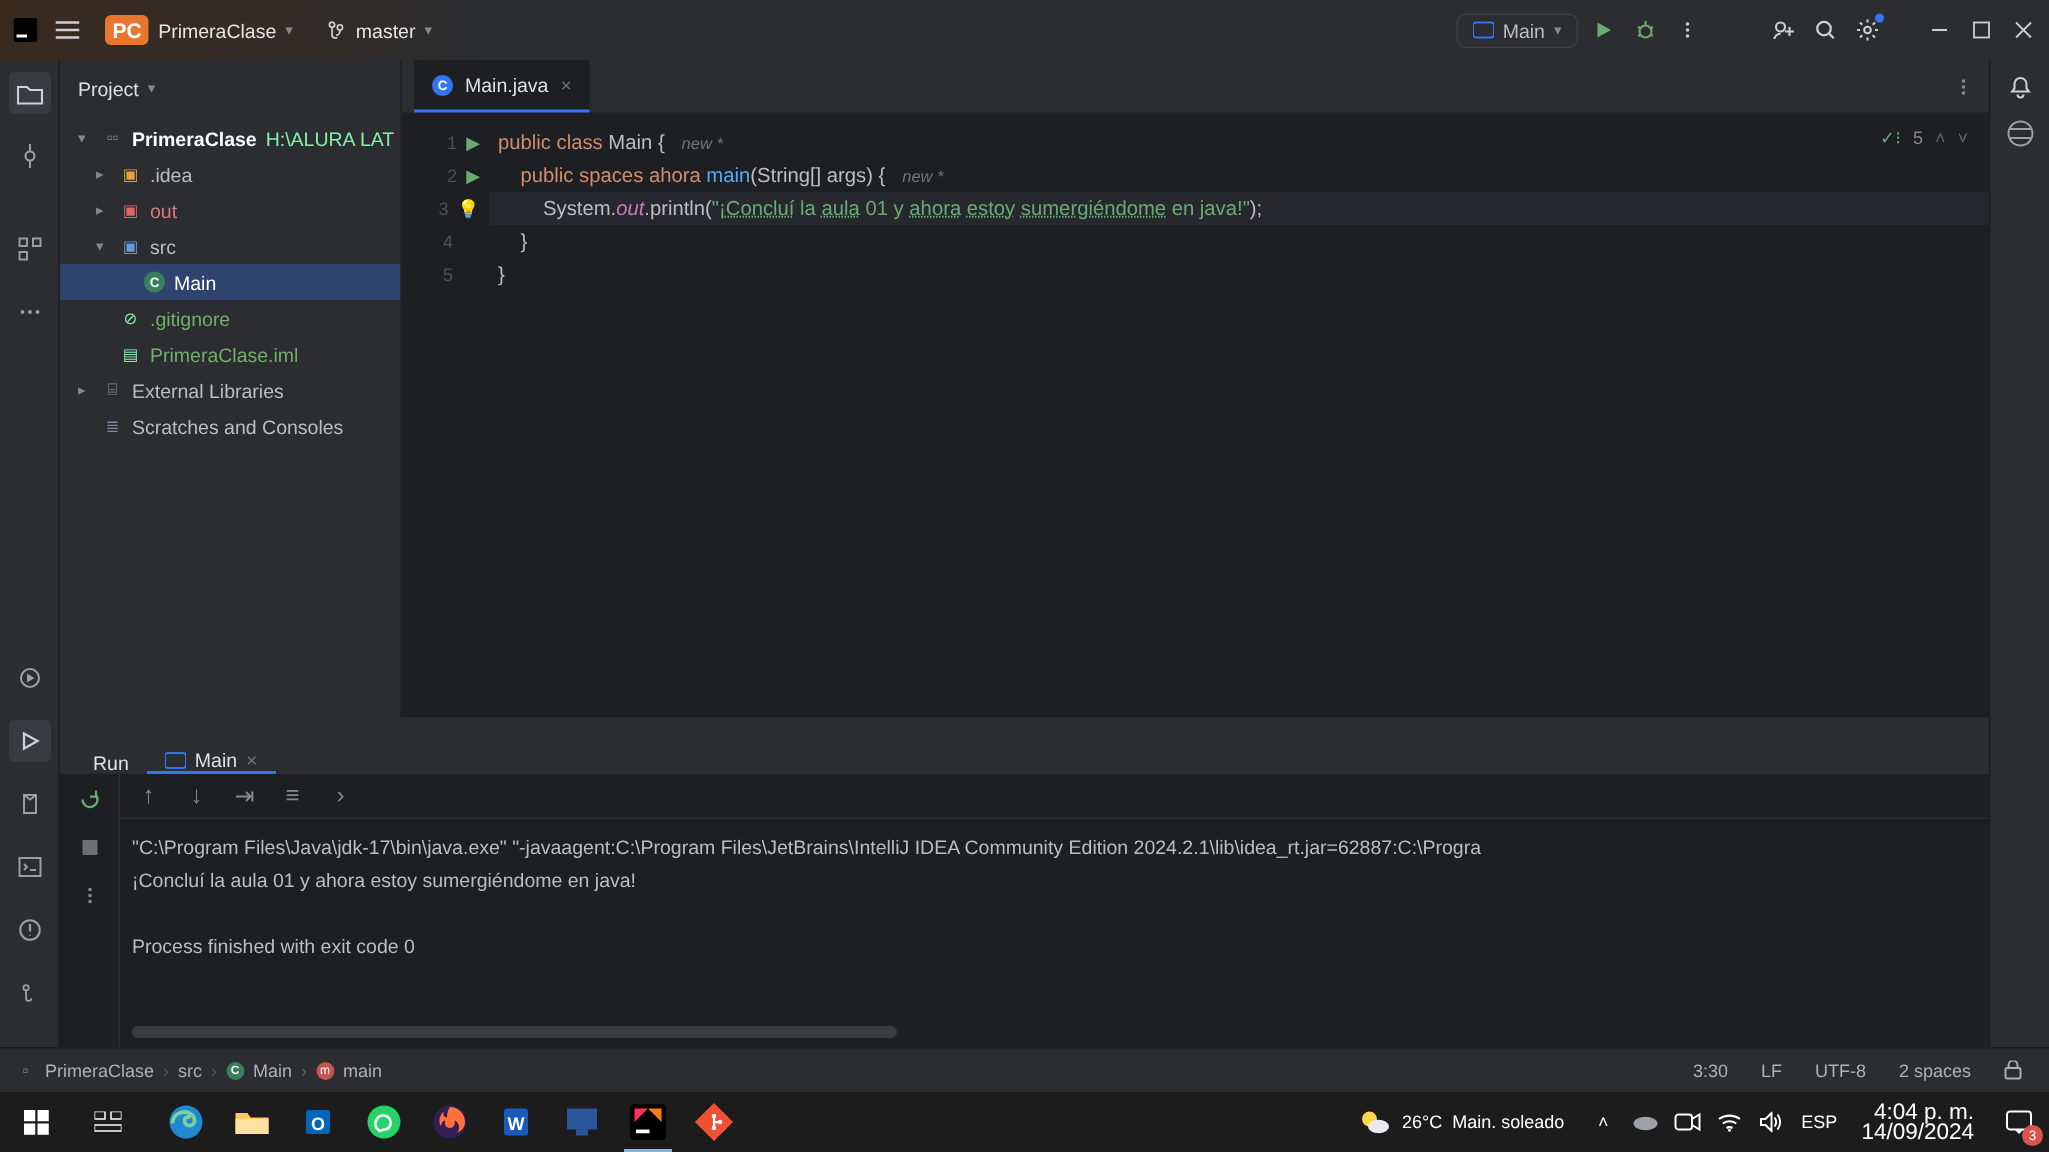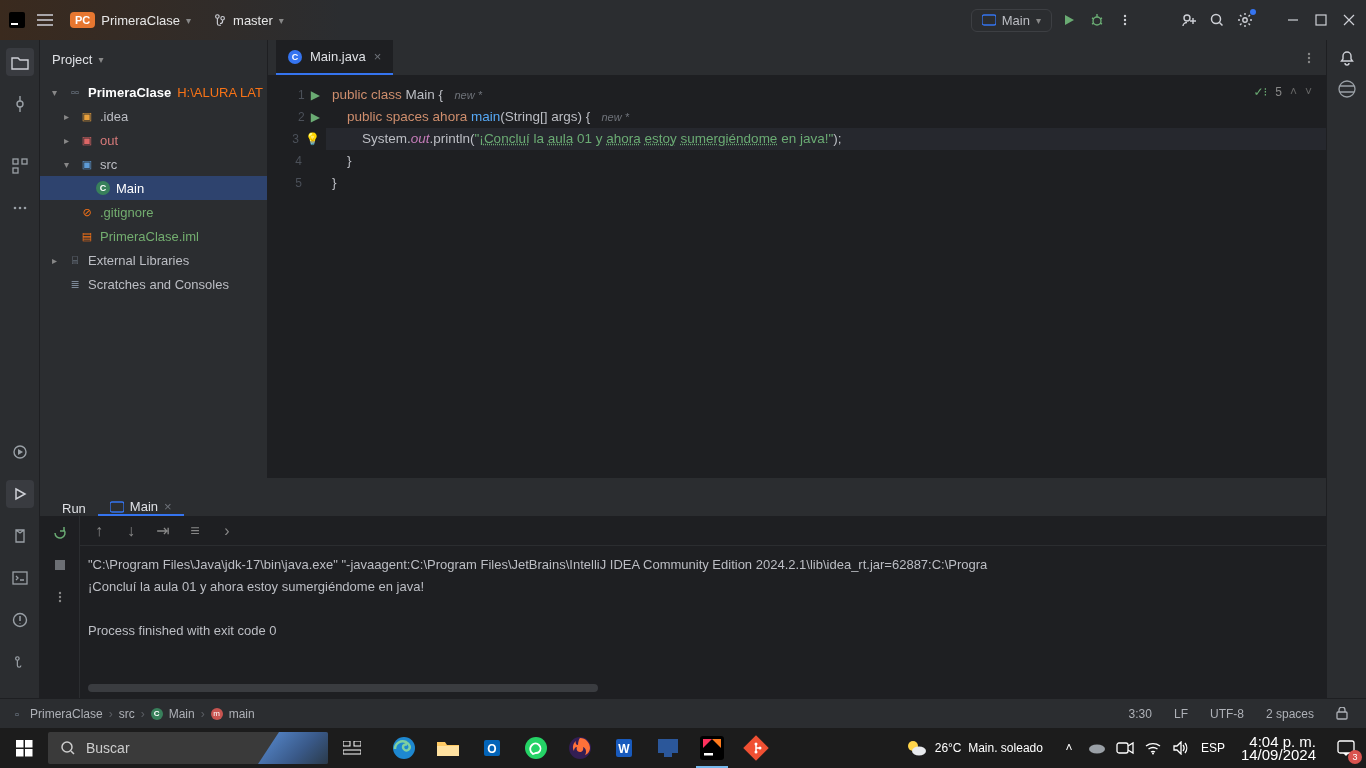--- a/index.html
+++ b/index.html
@@ -1,19 +1,19 @@
 <!DOCTYPE html>
 <html><head>
 <meta charset="utf-8">
 <style>
 *{margin:0;padding:0;box-sizing:border-box;font-family:"Segoe UI",Arial,sans-serif;user-select:none}
 html,body{width:1366px;height:768px;overflow:hidden;background:#1e1f22;color:#bcbec4}
 .ide{width:1366px;height:728px;display:flex;flex-direction:column;background:#1e1f22}
 .titlebar{height:40px;background:linear-gradient(90deg,#3a2a1e 0%,#2b2d30 25%,#2b2d30 100%);display:flex;align-items:center;padding:0 6px;gap:6px}
-.titlebar .pill{background:#e77730;color:#fff;font-size:11px;font-weight:600;padding:2px 5px;border-radius:4px}
+.titlebar .pill{background:#e77730;color:#fff;font-size:14px;font-weight:600;padding:2px 5px;border-radius:4px}
 .titlebar .txt{color:#e6e6e6;font-size:13px}
 .titlebar .dd{display:flex;align-items:center;gap:6px;padding:4px 8px;border-radius:4px}
 .spacer{flex:1}
 .ticon{width:22px;height:22px;display:flex;align-items:center;justify-content:center;color:#ced0d6;border-radius:4px}
 .runcfg{display:flex;align-items:center;gap:6px;border:1px solid #3d3f43;border-radius:6px;padding:3px 10px;font-size:13px}
 .body{flex:1;display:flex;min-height:0}
 .leftrail{width:40px;background:#2b2d30;display:flex;flex-direction:column;align-items:center;padding-top:8px;gap:14px;border-right:1px solid #1e1f22}
 .leftrail .ric{width:28px;height:28px;display:flex;align-items:center;justify-content:center;border-radius:4px;color:#bcbec4}
 .leftrail .ric.active{background:#393b40;color:#fff}
 .leftrail .sep{flex:1}
@@ -25,21 +25,21 @@
 .treeitem{display:flex;align-items:center;gap:6px;height:24px;padding-left:12px;white-space:nowrap}
 .treeitem.sel{background:#2e436e;color:#fff}
 .indent1{padding-left:24px}.indent2{padding-left:40px}.indent3{padding-left:56px}
 .chev{width:10px;color:#888;font-size:10px}
 .fico{width:14px;text-align:center;font-size:11px}
 .folder-o{color:#e8a03c}
 .folder-b{color:#5d9bd6}
 .proj-ic{color:#7d8998}
 .lib-ic{color:#7d8998}
 .c-icon{width:14px;height:14px;border-radius:50%;background:#38805b;color:#fff;font-size:9px;font-weight:700;display:flex;align-items:center;justify-content:center}
-.dim{color:#f97316}
+.dim{color:#86efac}
 .green{color:#73ad6f}
 .editorwrap{flex:1;display:flex;flex-direction:column;min-width:0;background:#1e1f22}
 .tabbar{height:36px;background:#2b2d30;border-bottom:1px solid #1e1f22;display:flex;align-items:stretch;padding-left:8px}
 .tab{display:flex;align-items:center;gap:8px;padding:0 12px;font-size:13px;border-bottom:2px solid transparent;color:#aeb1b7}
 .tab.active{color:#dfe1e5;border-bottom-color:#3574f0;background:#1e1f22}
 .tabclose{color:#6f737a;font-size:13px}
 .tabmenu{margin-left:auto;padding:0 10px;display:flex;align-items:center;color:#888}
 .editor{flex:1;display:flex;min-height:0;position:relative;font-family:"JetBrains Mono",Consolas,monospace;font-size:13.5px}
 .gutters{width:58px;background:#1e1f22;padding-top:8px}
 .gline{height:22px;display:flex;align-items:center;justify-content:flex-end;padding-right:6px;gap:6px;color:#4b5059;font-size:12px}
@@ -453,28 +453,20 @@
 
 <div class="taskbar">
   <div class="tbtn">
       <svg width="17" height="17">
         <rect x="0" y="0" width="7.5" height="7.5" fill="#fff"></rect>
         <rect x="9" y="0" width="7.5" height="7.5" fill="#fff"></rect>
         <rect x="0" y="9" width="7.5" height="7.5" fill="#fff"></rect>
         <rect x="9" y="9" width="7.5" height="7.5" fill="#fff"></rect>
       </svg>
     </div>
-  <div class="search">
-    <svg width="16" height="16">
-        <circle cx="7" cy="7" r="5" stroke="#ccc" fill="none" stroke-width="1.5"></circle>
-        <path d="M11 11l3 3" stroke="#ccc" stroke-width="1.5"></path>
-      </svg>
-    <span>Buscar</span>
-    <div class="wimg"></div>
-  </div>
   <div class="tbtn">
       <svg width="18" height="14">
         <rect x="0" y="0" width="7" height="5" stroke="#fff" fill="none"></rect>
         <rect x="11" y="0" width="7" height="5" stroke="#fff" fill="none"></rect>
         <rect x="0" y="9" width="18" height="4" stroke="#fff" fill="none"></rect>
       </svg>
     </div>
   <div class="tasks">
     <div class="app">
         <svg width="26" height="26">

